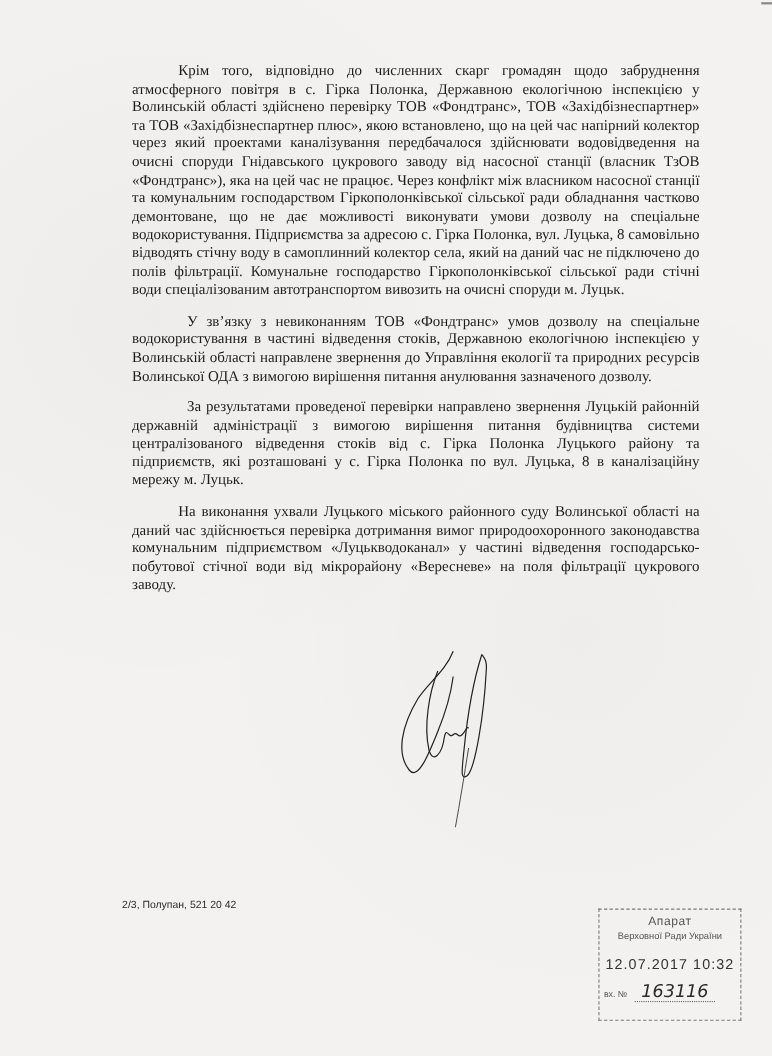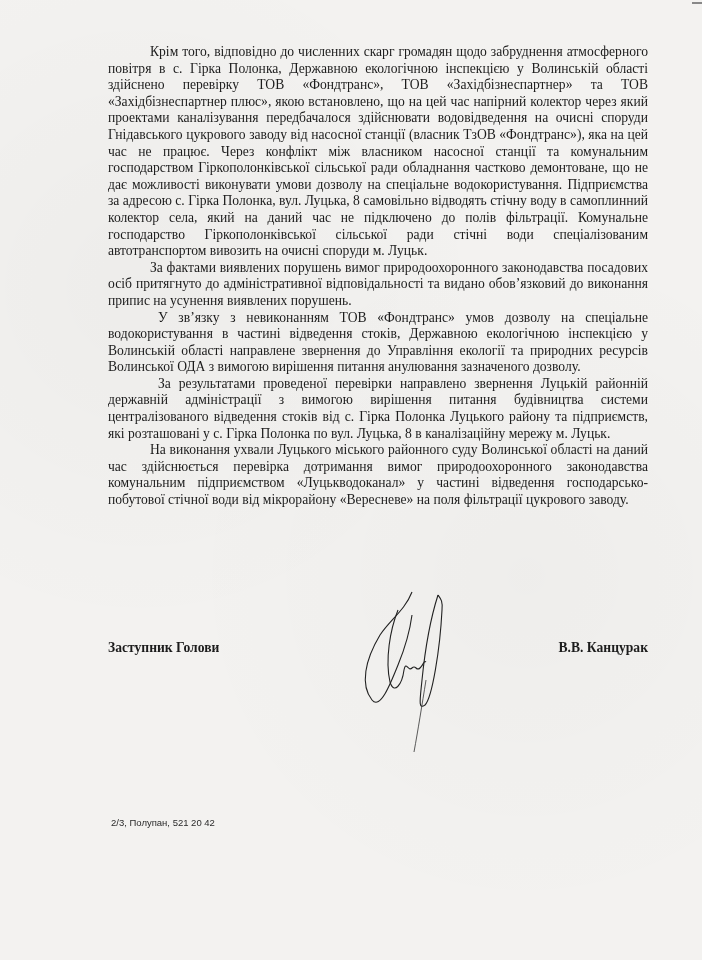--- a/index.html
+++ b/index.html
@@ -17,21 +17,21 @@
       radial-gradient(circle at 75% 60%, rgba(0,0,0,0.02) 0, rgba(0,0,0,0) 45%),
       #f3f2f0;
   }
   .edge-mark {
     position: absolute; right: 0; top: 2px; width: 10px; height: 2px; background: #888;
   }
   .body-text {
     position: absolute; left: 108px; top: 44px; width: 540px;
     font-size: 13.6px; line-height: 16.6px; text-align: justify;
   }
-  .body-text p { margin: 0; text-indent: 42px; font-family: Liberation Serif, serif; }
+  .body-text p { margin: 12px; text-indent: 42px; font-family: Liberation Serif, serif; }
   .body-text p.indent-wide { text-indent: 50px; }
   .signature-row {
     position: absolute; left: 108px; top: 640px; width: 540px; height: 20px;
     font-weight: bold; font-size: 13.6px;
   }
   .sig-title { position: absolute; left: 0; top: 0; }
   .sig-name { position: absolute; right: 0; top: 0; }
   .signature {
     position: absolute; left: 350px; top: 590px; width: 110px; height: 165px;
   }
@@ -51,33 +51,35 @@
   .stamp-num { position: absolute; left: 32px; top: 64px; font-size: 16px; font-style: italic; font-family: "DejaVu Sans", sans-serif; color: #2a2a2a; border-bottom: 1px dotted #666; padding: 0 6px; }
 </style>
 </head>
 <body>
 
 <div class="paper">
   <div class="edge-mark"></div>
 
   <div class="body-text">
     <p>Крім того, відповідно до численних скарг громадян щодо забруднення атмосферного повітря в с. Гірка Полонка, Державною екологічною інспекцією у Волинській області здійснено перевірку ТОВ «Фондтранс», ТОВ «Західбізнеспартнер» та ТОВ «Західбізнеспартнер плюс», якою встановлено, що на цей час напірний колектор через який проектами каналізування передбачалося здійснювати водовідведення на очисні споруди Гнідавського цукрового заводу від насосної станції (власник ТзОВ «Фондтранс»), яка на цей час не працює. Через конфлікт між власником насосної станції та комунальним господарством Гіркополонківської сільської ради обладнання частково демонтоване, що не дає можливості виконувати умови дозволу на спеціальне водокористування. Підприємства за адресою с. Гірка Полонка, вул. Луцька, 8 самовільно відводять стічну воду в самоплинний колектор села, який на даний час не підключено до полів фільтрації. Комунальне господарство Гіркополонківської сільської ради стічні води спеціалізованим автотранспортом вивозить на очисні споруди м. Луцьк.</p>
-    <p>За фактами виявлених порушень вимог природоохоронного законодавства посадових осіб притягнуто до адміністративної відповідальності та видано обов’язковий до виконання припис на усунення виявлених порушень.</p>
     <p class="indent-wide">У зв’язку з невиконанням ТОВ «Фондтранс» умов дозволу на спеціальне водокористування в частині відведення стоків, Державною екологічною інспекцією у Волинській області направлене звернення до Управління екології та природних ресурсів Волинської ОДА з вимогою вирішення питання анулювання зазначеного дозволу.</p>
     <p class="indent-wide">За результатами проведеної перевірки направлено звернення Луцькій районній державній адміністрації з вимогою вирішення питання будівництва системи централізованого відведення стоків від с. Гірка Полонка Луцького району та підприємств, які розташовані у с. Гірка Полонка по вул. Луцька, 8 в каналізаційну мережу м. Луцьк.</p>
     <p>На виконання ухвали Луцького міського районного суду Волинської області на даний час здійснюється перевірка дотримання вимог природоохоронного законодавства комунальним підприємством «Луцькводоканал» у частині відведення господарсько-побутової стічної води від мікрорайону «Вересневе» на поля фільтрації цукрового заводу.</p>
   </div>
 
-  <div class="signature-row">
-    <span class="sig-title">Заступник Голови</span>
-    <span class="sig-name">В.В. Канцурак</span>
-  </div>
 
   <svg class="signature" viewBox="0 0 110 165">
     <path d="M62 2 C55 20, 40 30, 30 45 C15 70, 10 95, 22 110 C30 120, 40 95, 48 75 C55 58, 60 40, 62 25" fill="none" stroke="#222" stroke-width="1.1"></path>
     <path d="M48 20 C40 40, 35 70, 40 92 C44 105, 52 95, 54 80 C56 70, 58 82, 62 78 C66 74, 66 82, 70 78 C74 74, 74 70, 76 72" fill="none" stroke="#222" stroke-width="1.1"></path>
     <path d="M88 5 C80 30, 75 60, 72 90 C70 110, 68 120, 75 115 C82 108, 90 60, 92 20 C93 10, 90 8, 88 5" fill="none" stroke="#222" stroke-width="1.1"></path>
     <path d="M76 90 C72 115, 68 140, 64 162" fill="none" stroke="#333" stroke-width="0.8"></path>
   </svg>
 
   <div class="footer-note">2/3, Полупан, 521 20 42</div>
 
+  <div class="stamp">
+    <div class="stamp-org">Апарат</div>
+    <div class="stamp-sub">Верховної Ради України</div>
+    <div class="stamp-date">12.07.2017 10:32</div>
+    <div class="stamp-in">вх. №</div>
+    <div class="stamp-num">163116</div>
+  </div>
 </div>
 
 </body></html>

